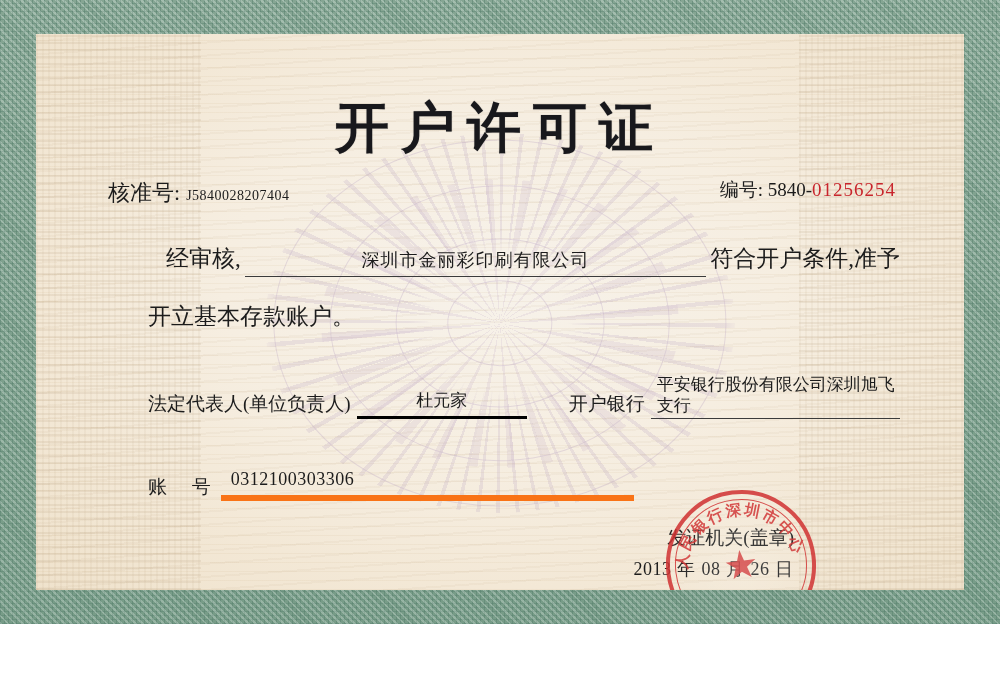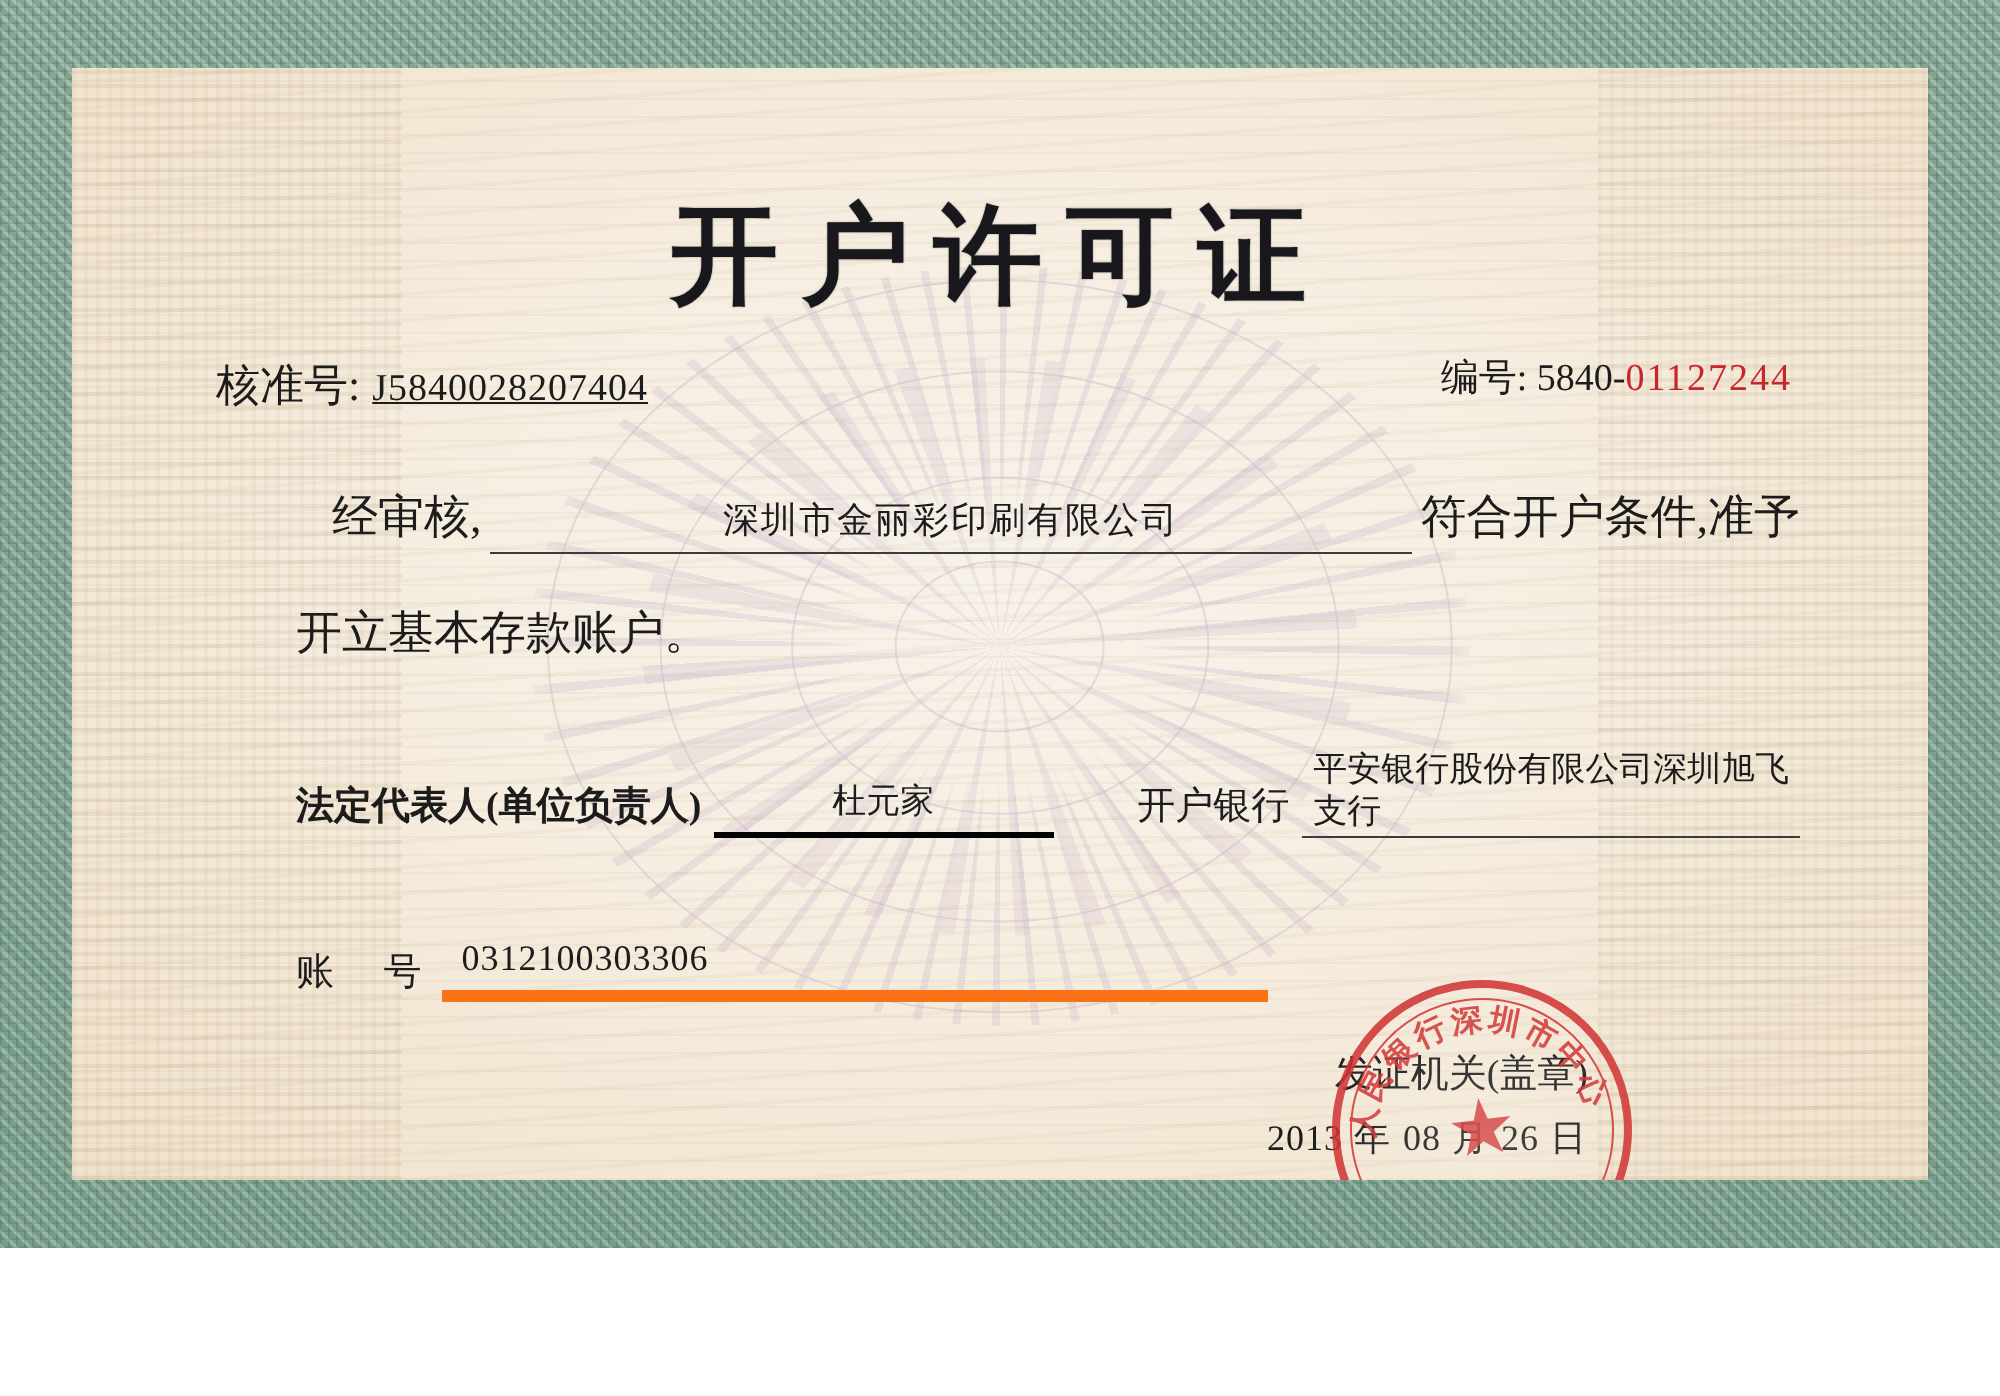--- a/index.html
+++ b/index.html
@@ -158,23 +158,22 @@
 
   .approval-row {
     top: 142px;
     left: 72px;
     display: flex;
     align-items: baseline;
     gap: 6px;
   }
   .approval-label { font-size: 22px; }
   .approval-value {
-    font-size: 19px;
+    font-size: 14px;
     letter-spacing: .5px;
-    text-decoration: underline;
   }
 
   .serial-row {
     top: 142px;
     right: 68px;
     display: flex;
     align-items: flex-end;
     font-size: 19px;
   }
   .serial-red {
@@ -206,21 +205,21 @@
   }
 
   .legal-row {
     top: 340px;
     left: 112px;
     right: 64px;
     display: flex;
     align-items: flex-end;
     font-size: 19px;
   }
-  .legal-label { white-space: nowrap; font-weight: bold; }
+  .legal-label { white-space: nowrap; }
   .legal-value {
     width: 170px;
     border-bottom: 3px solid #000000;
     text-align: center;
     font-size: 17px;
     padding-bottom: 2px;
     margin: 0 6px;
   }
   .bank-label { white-space: nowrap; margin-left: 36px; }
   .bank-value {
@@ -356,21 +355,21 @@
 
       <div class="doc-title">开户许可证</div>
 
       <div class="row approval-row">
         <span class="approval-label">核准号:</span>
         <span class="approval-value">J5840028207404</span>
       </div>
 
       <div class="row serial-row">
         <span>编号: 5840-</span>
-        <span class="serial-red">01127244</span>
+        <span class="serial-red">01256254</span>
       </div>
 
       <div class="row body-line2">开立基本存款账户。</div>
 
       <div class="row body-line1">
         <span>经审核,</span>
         <span class="fill-blank">深圳市金丽彩印刷有限公司</span>
         <span>符合开户条件,准予</span>
       </div>
 

